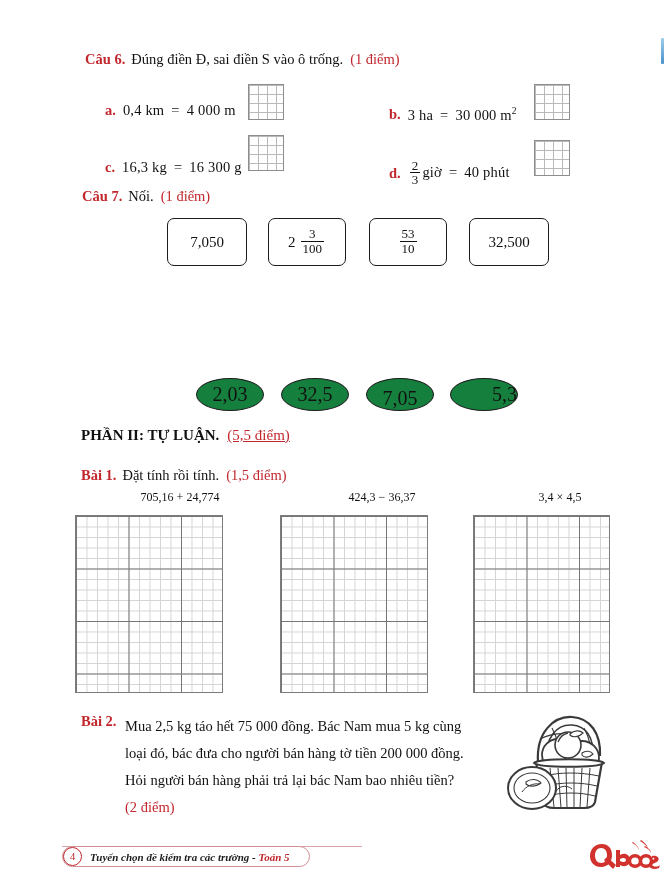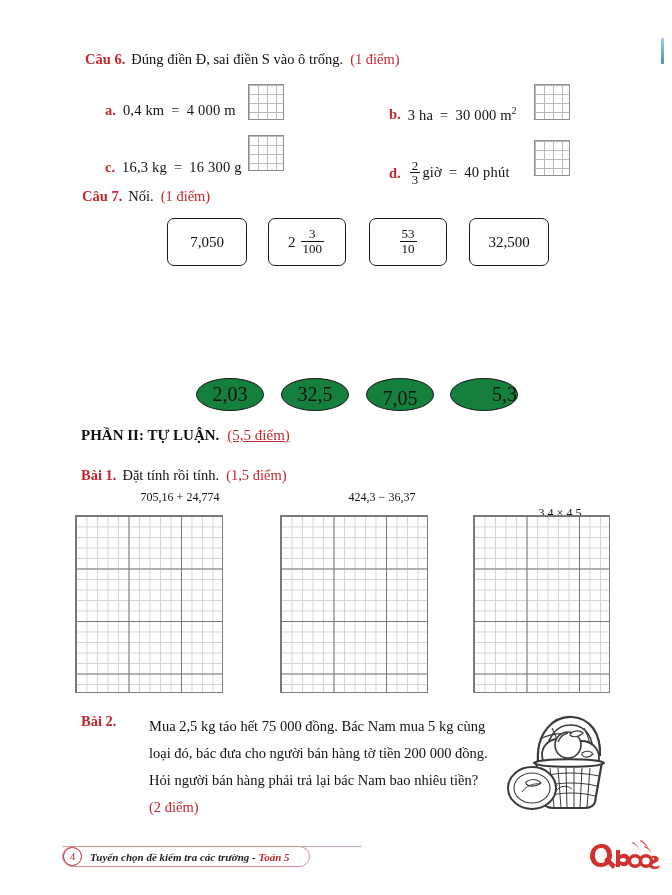--- a/index.html
+++ b/index.html
@@ -294,28 +294,28 @@
   <div class="sect" style="left:81px; top:427px;">
     <span class="t">PHẦN II: TỰ LUẬN.</span><span class="pts">(5,5 điểm)</span>
   </div>
 
   <div class="q-head" style="left:81px; top:459px;margin-top:8px;">
     <span class="label">Bài 1.</span><span class="body">Đặt tính rồi tính.</span><span class="pts">(1,5 điểm)</span>
   </div>
 
   <div class="expr" style="left:75px; top:490px; width:210px;">705,16 + 24,774</div>
   <div class="expr" style="left:277px; top:490px; width:210px;">424,3 − 36,37</div>
-  <div class="expr" style="left:460px; top:490px; width:200px;margin-top:16px;">3,4 × 4,5</div>
+  <div class="expr" style="left:460px; top:490px; width:200px;">3,4 × 4,5</div>
 
   <div class="graph" style="left:75px; top:515px; width:148px; height:178px;"></div>
   <div class="graph" style="left:280px; top:515px; width:148px; height:178px;"></div>
   <div class="graph" style="left:473px; top:515px; width:137px; height:178px;"></div>
 
   <div class="b2-label" style="left:81px; top:713px;">Bài 2.</div>
-  <div class="b2-lines" style="left:125px; top:713px;margin-left:24px;">
+  <div class="b2-lines" style="left:125px; top:713px;">
     <div>Mua 2,5 kg táo hết 75 000 đồng. Bác Nam mua 5 kg cùng</div>
     <div>loại đó, bác đưa cho người bán hàng tờ tiền 200 000 đồng.</div>
     <div>Hỏi người bán hàng phải trả lại bác Nam bao nhiêu tiền?</div>
     <div class="pts">(2 điểm)</div>
   </div>
 
   <div class="logo" style="left:500px; top:706px;">
     <svg width="125" height="106" viewBox="0 0 125 106" fill="none" stroke="#3a3a3a" stroke-width="1.5">
 
       <path d="M38 56 C36 26 54 10 72 11 C90 12 101 27 100 50" stroke-width="2.2" fill="#fff"></path>

